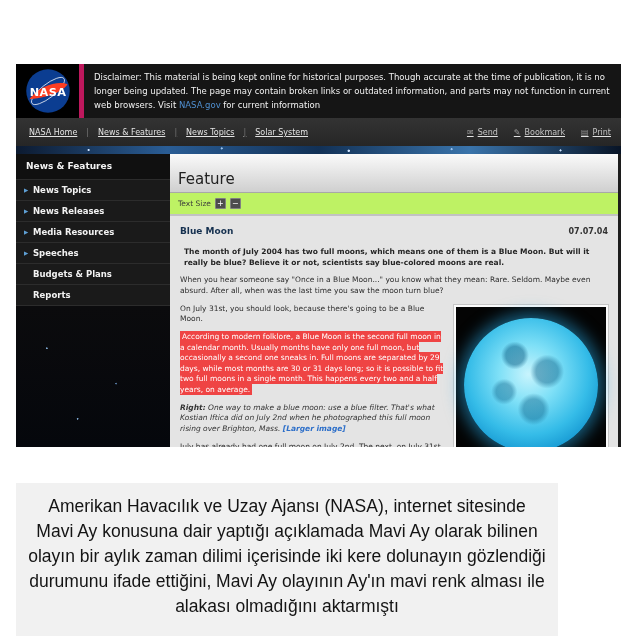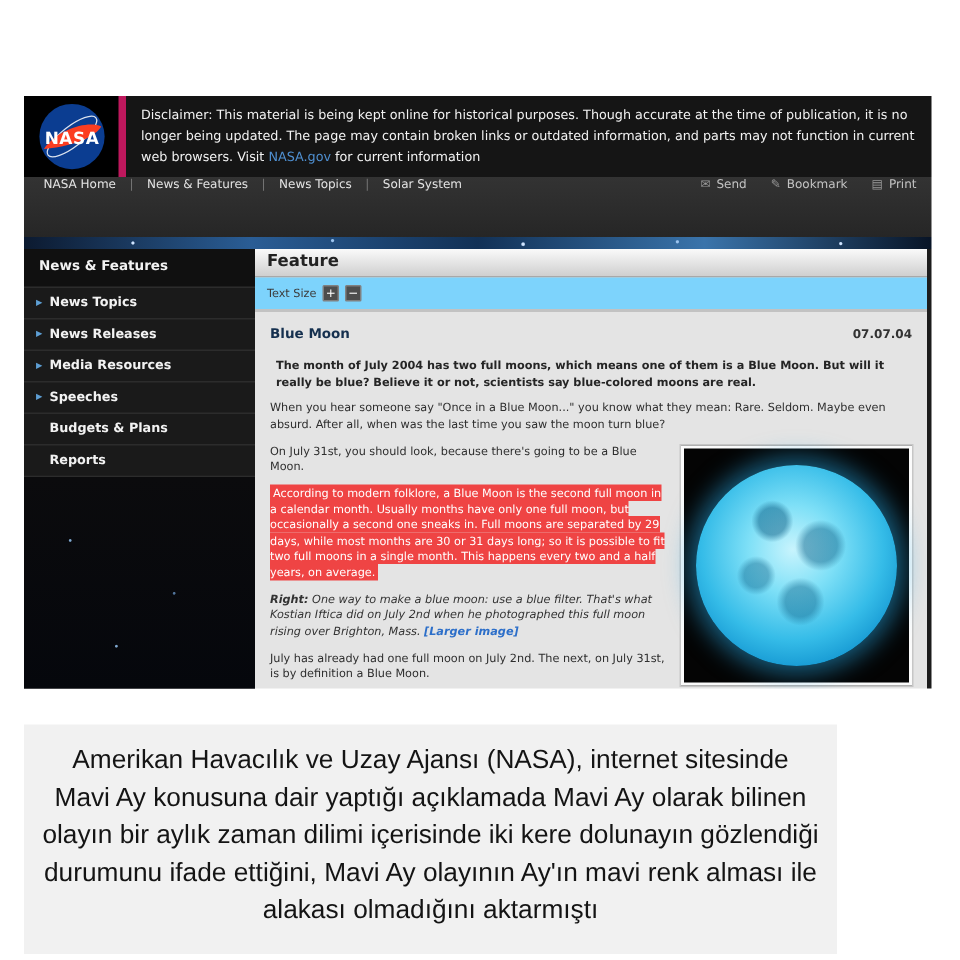--- a/index.html
+++ b/index.html
@@ -10,21 +10,21 @@
   .screenshot { position:absolute; left:16px; top:64px; width:605px; }
 
   
   .disclaimer-bar { display:flex; background:#151515; }
   .logo-box { width:68px; background:#000; display:flex; align-items:center; justify-content:center; border-right:5px solid #be185d; }
   .logo-box svg { width:48px; height:48px; }
   .disclaimer-text { flex:1; padding:7px 10px 6px; color:#f2f2f2; font-size:8.5px; font-weight:normal; line-height:1.62; }
   .nasa-link { color:#4f8fd0; cursor:pointer; }
 
   
-  .nav-bar { height:40px; background:linear-gradient(#333,#262626); display:flex; align-items:flex-start; padding:0 10px 0 4px; font-size:8px; color:#e3e3e3; }
+  .nav-bar { height:28px; background:linear-gradient(#333,#262626); display:flex; align-items:center; padding:0 10px 0 4px; font-size:8px; color:#e3e3e3;text-decoration:underline; }
   .nav-links { flex:1; display:flex; align-items:center; }
   .nav-link { padding:0 9px; cursor:pointer; white-space:nowrap; }
   .nav-sep { color:#767676; }
   .nav-actions { display:flex; align-items:center; gap:16px; color:#c3c3c3; }
   .nav-action { display:flex; align-items:center; gap:4px; cursor:pointer; }
   .nav-action .glyph { font-size:8px; color:#9a9a9a; }
 
   
   .starfield-band { height:8px;
     background-image:
@@ -49,22 +49,22 @@
   .sidebar-fill { flex:1; border-top:1px solid #2c2c2c;
     background-image:
       radial-gradient(circle at 20% 30%, #7fa8d0 0 0.6px, rgba(0,0,0,0) 1.2px),
       radial-gradient(circle at 65% 55%, #51749b 0 0.6px, rgba(0,0,0,0) 1.2px),
       radial-gradient(circle at 40% 80%, #7fa8d0 0 0.6px, rgba(0,0,0,0) 1.2px),
       linear-gradient(#0b0b0d,#05070c);
   }
 
   
   .content { flex:1; background:#e4e4e4; display:flex; flex-direction:column; }
-  .feature-bar { background:linear-gradient(#fafafa,#cfcfcf); font-size:11px; font-weight:bold; color:#222; padding:1px 8px 4px; border-bottom:1px solid #a8a8a8; }
-  .textsize-row { background:#7dd3fc; padding:5px 8px; display:flex; align-items:center; border-bottom:2px solid #c2c2c2; font-size:7.5px; color:#3c3c3c; }
+  .feature-bar { background:linear-gradient(#fafafa,#cfcfcf); font-size:15px; font-weight:normal; color:#222; padding:16px 8px 4px; border-bottom:1px solid #a8a8a8; }
+  .textsize-row { background:#bef264; padding:5px 8px; display:flex; align-items:center; border-bottom:2px solid #c2c2c2; font-size:7.5px; color:#3c3c3c; }
   .ts-btn { width:11px; height:11px; background:#4d4d4d; color:#fff; font-size:8px; line-height:10px; text-align:center; border:1px solid #808080; border-radius:1px; margin-left:4px; cursor:pointer; }
 
   .article { flex:1; padding:6px 10px 10px; font-size:7.5px; line-height:1.42; color:#2e2e2e; overflow:hidden; }
   .title-row { display:flex; justify-content:space-between; align-items:baseline; margin:3px 0 9px; }
   .article-title { font-size:9px; font-weight:bold; color:#15304f; }
   .article-date { font-size:8px; font-weight:bold; color:#333; }
   .article p { margin:0 0 7px; }
   .p-lead { font-weight:bold; text-align:left; margin:0 4px 7px !important; color:#252525; }
   .moon-figure { float:right; width:154px; height:160px; background:#040404; border:2px solid #fbfbfb; box-shadow:0 0 0 1px #c6c6c6; margin:1px 0 6px 8px; display:flex; align-items:center; justify-content:center; }
   .moon { width:134px; height:134px; border-radius:50%;

